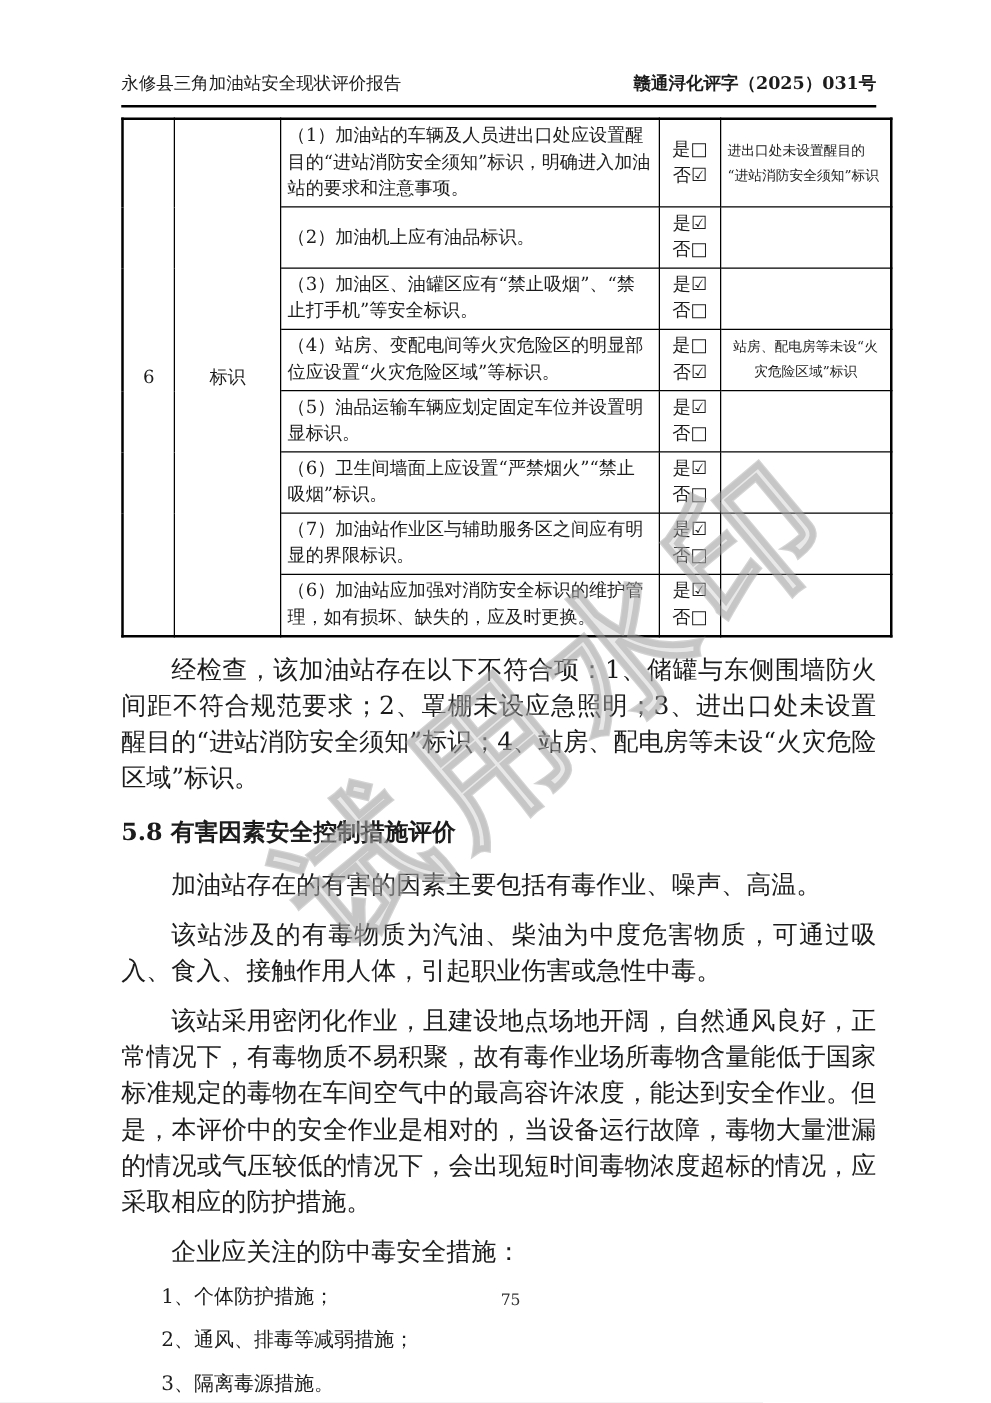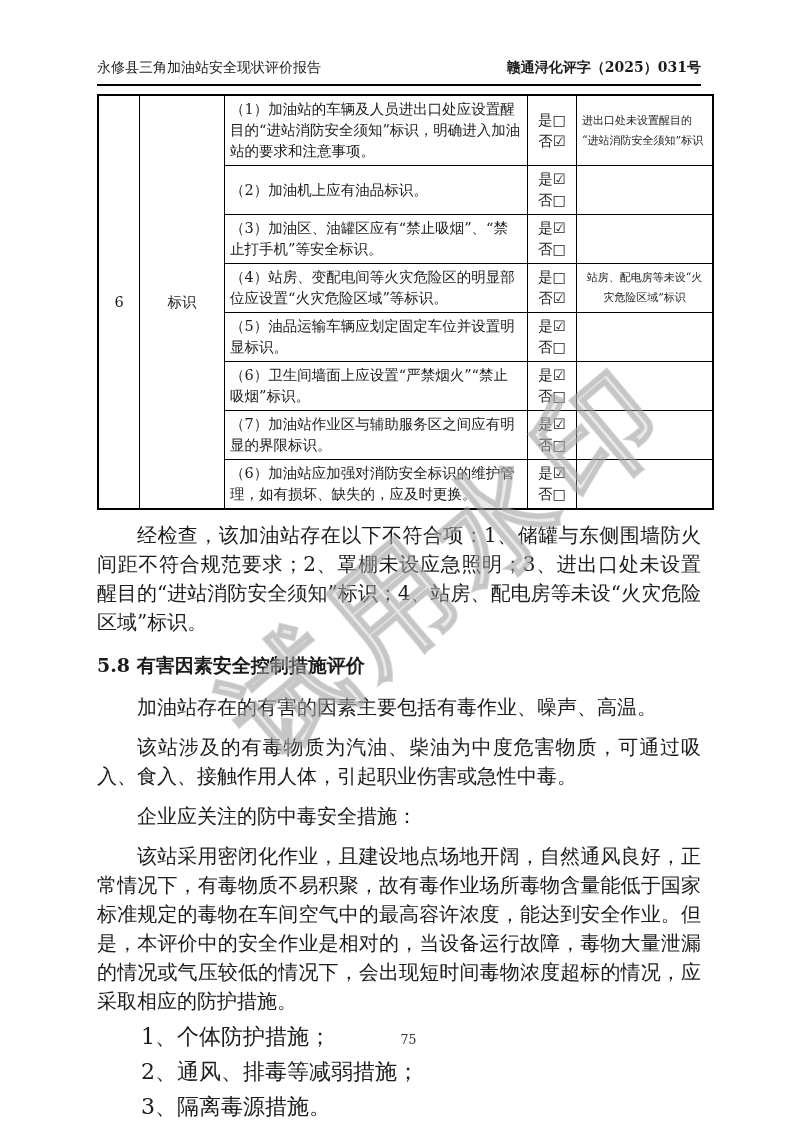--- a/index.html
+++ b/index.html
@@ -46,21 +46,21 @@
   .h-58{
     font-size:19px;font-weight:bold;
     margin:16px 0 14px 0;
   }
   .h-581{
     font-size:16.5px;font-weight:bold;
     font-family:"DejaVu Sans","Liberation Sans",sans-serif;
     margin:12px 0 2px 0;
   }
   .measure{
-    font-size:22px;line-height:29px;
+    font-size:16px;line-height:29px;
     text-indent:2em;margin:6px 0 0 0;
   }
   .page-number{
     position:absolute;left:12px;top:1032px;width:100%;
     text-align:center;font-size:12.5px;color:#333;
   }
   .watermark{
     position:absolute;left:150px;top:400px;width:600px;height:320px;
     display:flex;align-items:center;justify-content:center;
     transform:rotate(-40deg);
@@ -156,23 +156,23 @@
 
     <p class="body-text">经检查，该加油站存在以下不符合项：1、储罐与东侧围墙防火间距不符合规范要求；2、罩棚未设应急照明；3、进出口处未设置醒目的“进站消防安全须知”标识；4、站房、配电房等未设“火灾危险区域”标识。</p>
 
     <div class="h-58">5.8 有害因素安全控制措施评价</div>
 
     <p class="body-text">加油站存在的有害的因素主要包括有毒作业、噪声、高温。</p>
 
 
     <p class="body-text">该站涉及的有毒物质为汽油、柴油为中度危害物质，可通过吸入、食入、接触作用人体，引起职业伤害或急性中毒。</p>
 
+    <p class="body-text">该站采用密闭化作业，且建设地点场地开阔，自然通风良好，正常情况下，有毒物质不易积聚，故有毒作业场所毒物含量能低于国家标准规定的毒物在车间空气中的最高容许浓度，能达到安全作业。但是，本评价中的安全作业是相对的，当设备运行故障，毒物大量泄漏的情况或气压较低的情况下，会出现短时间毒物浓度超标的情况，应采取相应的防护措施。</p>
+
     <p class="body-text">企业应关注的防中毒安全措施：</p>
-
-    <p class="body-text">该站采用密闭化作业，且建设地点场地开阔，自然通风良好，正常情况下，有毒物质不易积聚，故有毒作业场所毒物含量能低于国家标准规定的毒物在车间空气中的最高容许浓度，能达到安全作业。但是，本评价中的安全作业是相对的，当设备运行故障，毒物大量泄漏的情况或气压较低的情况下，会出现短时间毒物浓度超标的情况，应采取相应的防护措施。</p>
 
     <p class="measure">1、个体防护措施；</p>
     <p class="measure">2、通风、排毒等减弱措施；</p>
     <p class="measure">3、隔离毒源措施。</p>
 
   </div>
 
   <div class="watermark">试用水印</div>
 
   <div class="page-number">75</div>

